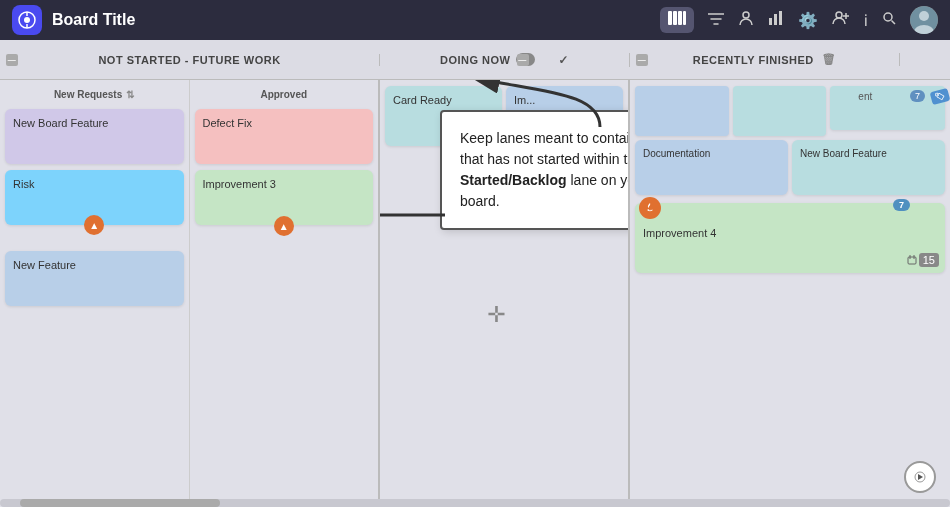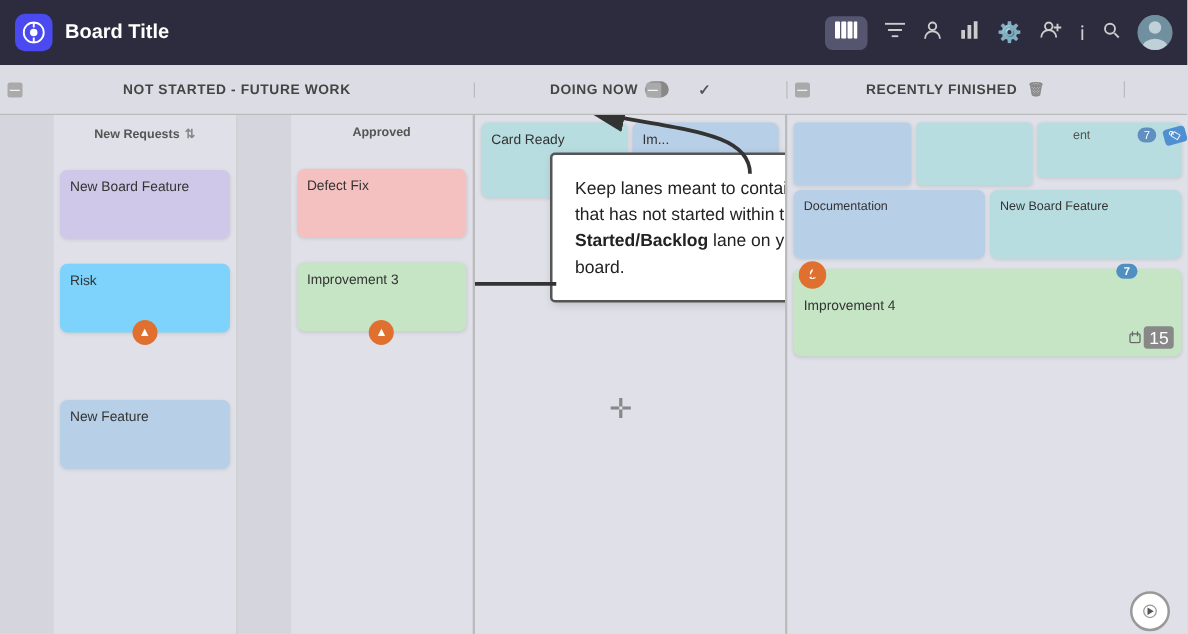--- a/index.html
+++ b/index.html
@@ -9,21 +9,21 @@
       overflow: hidden;
       font-family: -apple-system, BlinkMacSystemFont, 'Segoe UI', sans-serif;
       background: #e8e8e8;
     }
 
     
     .topnav {
       display: flex;
       align-items: center;
       background: #2c2c3e;
-      height: 52px;
+      height: 40px;
       padding: 0 12px;
       gap: 10px;
     }
     .topnav-logo {
       width: 30px; height: 30px;
       background: #4a4af0;
       border-radius: 8px;
       display: flex; align-items: center; justify-content: center;
       color: white; font-size: 16px; font-weight: bold;
     }
@@ -135,24 +135,23 @@
       display: flex;
       border-right: 2px solid #bbb;
     }
 
     .sub-column {
       flex: 1;
       padding: 6px 5px;
       border-right: 1px solid #ccc;
       display: flex;
       flex-direction: column;
-      gap: 20px;
+      gap: 6px;
       overflow-y: auto;
       background: #e0e0e8;
-      margin-left: 43px;
     }
     .sub-column:last-child { border-right: none; }
 
     .sub-col-header {
       font-size: 10px;
       font-weight: 700;
       color: #555;
       text-align: center;
       padding: 3px 0;
       display: flex;
@@ -492,21 +491,21 @@
           <div style="padding-top:16px;">
             <span>Improvement 4</span>
           </div>
 
           <div style="position:absolute; bottom:6px; right:6px; display:flex; align-items:center; gap:2px;">
             <svg width="10" height="10" viewBox="0 0 10 10" fill="#666">
                 <rect x="1" y="2" width="8" height="7" rx="1" stroke="#666" stroke-width="1" fill="none"></rect>
                 <line x1="3" y1="0" x2="3" y2="4" stroke="#666" stroke-width="1"></line>
                 <line x1="7" y1="0" x2="7" y2="4" stroke="#666" stroke-width="1"></line>
               </svg>
-            <span style="background:#888; color:white; border-radius:3px; padding:1px 4px; font-size:14px;">15</span>
+            <span style="background:#888; color:white; border-radius:3px; padding:1px 4px; font-size:11px;">15</span>
           </div>
         </div>
       </div>
 
       <div class="forward-btn">
         <svg width="12" height="12" viewBox="0 0 12 12" fill="#555">
           <circle cx="6" cy="6" r="5" stroke="#999" stroke-width="1" fill="none"></circle>
           <polygon points="4,3 9,6 4,9" fill="#555"></polygon>
         </svg>
       </div>

